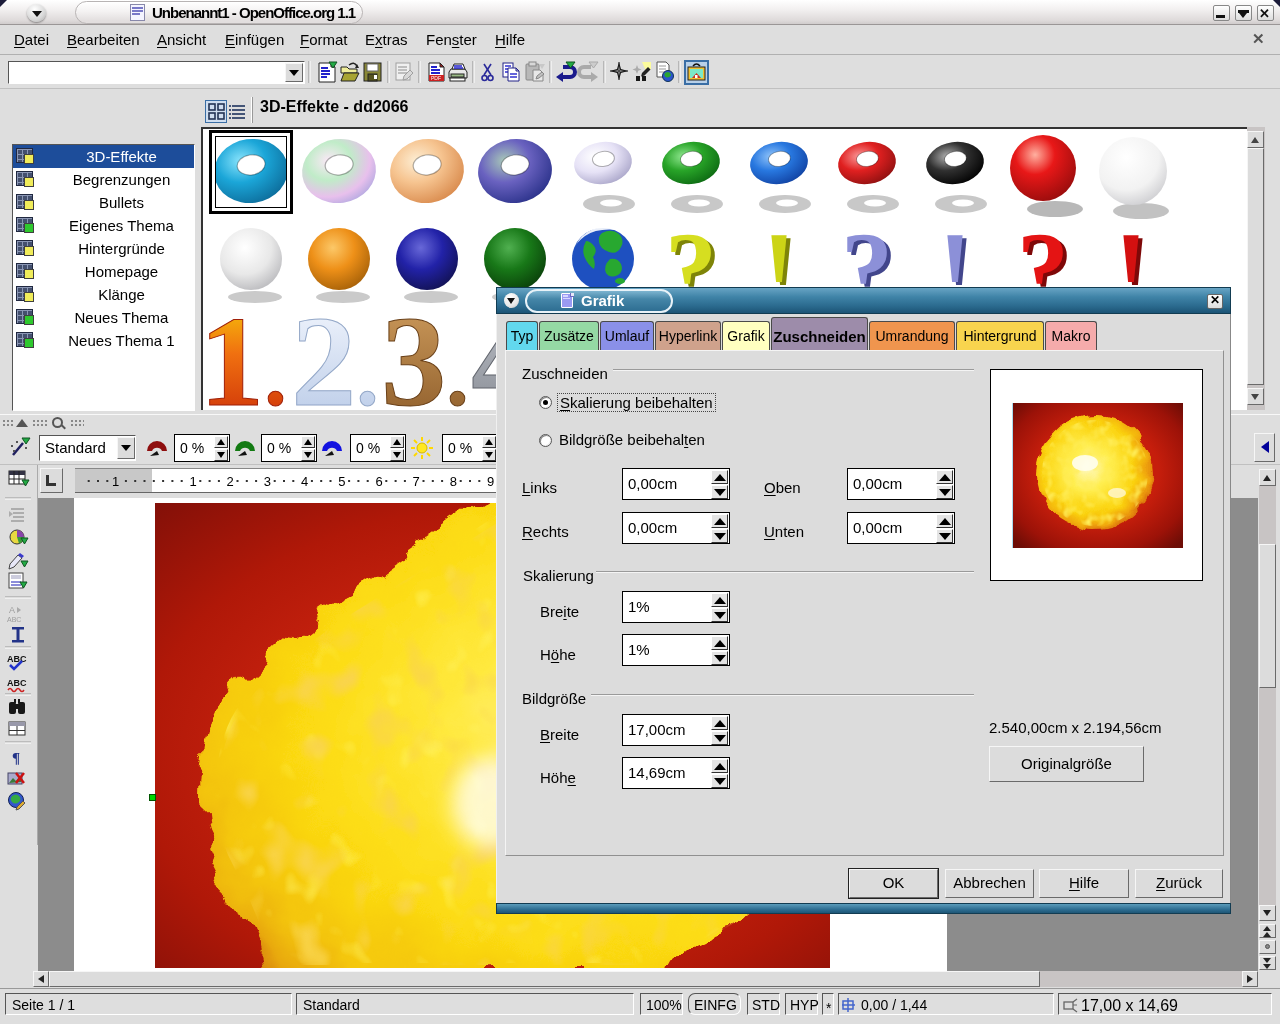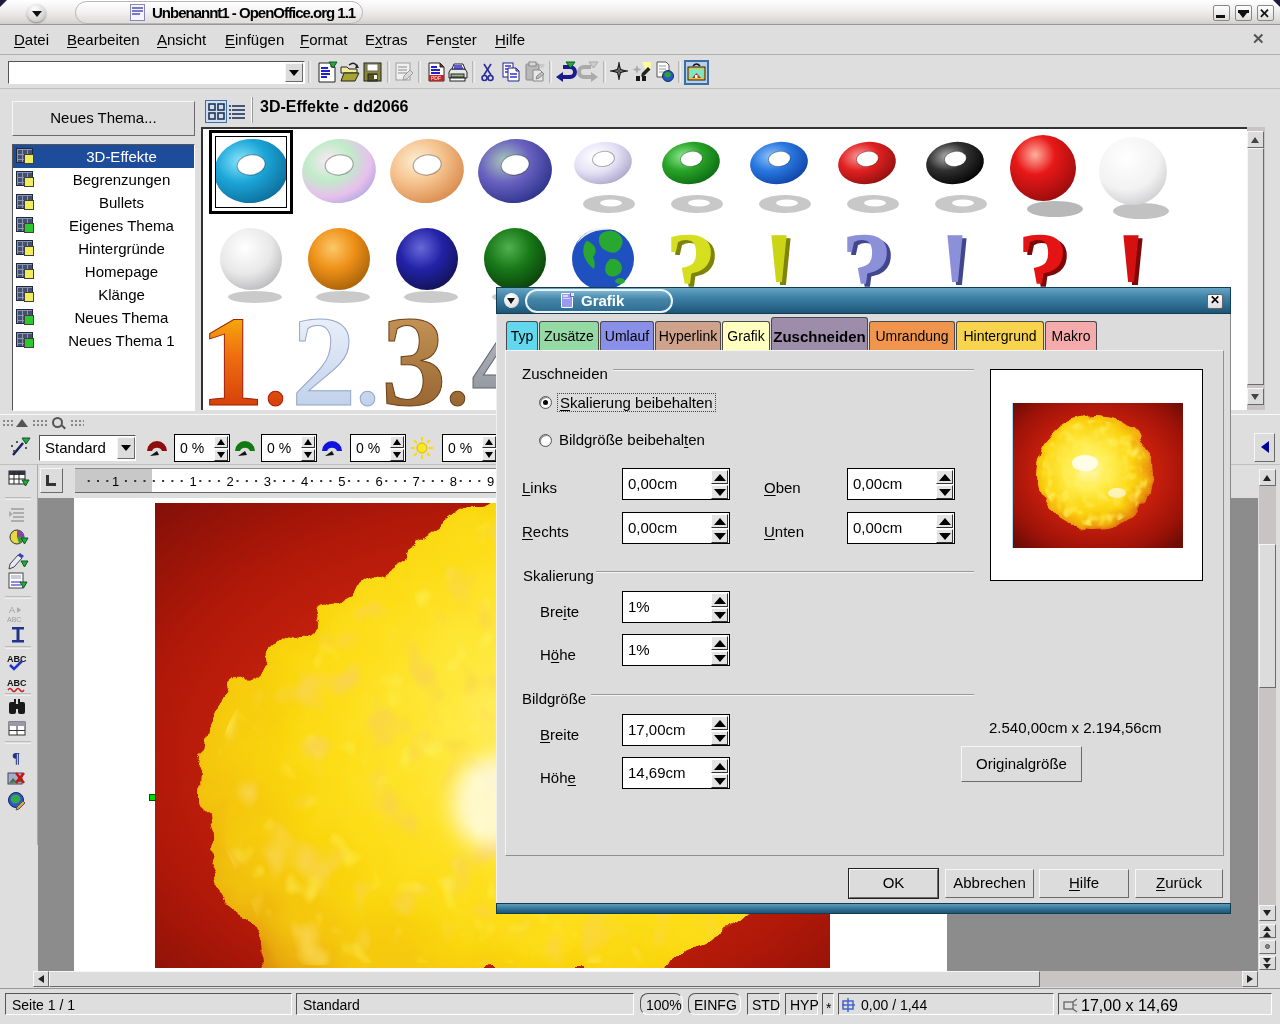--- a/index.html
+++ b/index.html
@@ -222,23 +222,20 @@
       <rect x="3" y="6" width="17" height="13" fill="#f0c030" stroke="#222"></rect>
       <rect x="5" y="8" width="13" height="9" fill="#7ae8c8"></rect>
       <path d="M7 17 l4.5 -5 l4.5 5 Z" fill="#cc3322"></path>
       <rect x="10" y="14" width="2.5" height="3" fill="#fff"></rect>
     </g>
   </svg>
       </div>
 </div>
 
 <div class="abs" id="gallery" style="left:0;top:89px;width:1280px;height:325px;background:#dedede;">
-  <div class="abs btn3d" style="left:12px;top:12px;width:183px;height:35px;">
-        <div style="text-align:center;margin-top:7px;font-size:15px;">Neues Thema...</div>
-      </div>
   <div class="abs sunken" id="themelist" style="left:12px;top:55px;width:183px;height:267px;background:#fff;overflow:hidden;">
     <div class="titem" style="background:#1d4d9a;color:#fff;"><span class="tico y"></span>3D-Effekte</div>
     <div class="titem"><span class="tico y"></span>Begrenzungen</div>
     <div class="titem"><span class="tico y"></span>Bullets</div>
     <div class="titem"><span class="tico g"></span>Eigenes Thema</div>
     <div class="titem"><span class="tico y"></span>Hintergründe</div>
     <div class="titem"><span class="tico y"></span>Homepage</div>
     <div class="titem"><span class="tico y"></span>Klänge</div>
     <div class="titem"><span class="tico g"></span>Neues Thema</div>
     <div class="titem"><span class="tico g"></span>Neues Thema 1</div>
@@ -921,21 +918,21 @@
   <div class="abs" style="left:5px;top:499px;width:0;height:0;border-left:4px solid transparent;border-right:4px solid transparent;border-top:5px solid #222;"></div>
 </div>
 
 <div class="abs" id="statusbar" style="left:0;top:988px;width:1280px;height:31px;background:#dedede;border-top:1px solid #999;">
   <div class="abs sunken" style="left:5px;top:4px;width:287px;height:22px;">
         <div class="lbl" style="left:6px;top:3px;font-size:14px;">Seite 1 / 1</div>
       </div>
   <div class="abs sunken" style="left:296px;top:4px;width:338px;height:22px;">
         <div class="lbl" style="left:6px;top:3px;font-size:14px;">Standard</div>
       </div>
-  <div class="abs sunken" style="left:640px;top:4px;width:43px;height:22px;border-radius:8px;">
+  <div class="abs sunken" style="left:640px;top:4px;width:43px;height:22px;">
         <div class="lbl" style="left:5px;top:3px;font-size:14px;">100%</div>
       </div>
   <div class="abs sunken" style="left:688px;top:4px;width:53px;height:22px;border-radius:7px;">
         <div class="lbl" style="left:5px;top:3px;font-size:14px;">EINFG</div>
       </div>
   <div class="abs sunken" style="left:747px;top:4px;width:33px;height:22px;">
         <div class="lbl" style="left:4px;top:3px;font-size:14px;">STD</div>
       </div>
   <div class="abs sunken" style="left:785px;top:4px;width:33px;height:22px;">
         <div class="lbl" style="left:4px;top:3px;font-size:14px;">HYP</div>
@@ -1125,21 +1122,21 @@
                 <circle cx="82" cy="70" r="57" fill="url(#psg)"></circle>
               </g>
         <g filter="url(#ptex)">
                 <circle cx="82" cy="70" r="53" fill="#fff"></circle>
               </g>
         <ellipse cx="72" cy="60" rx="13" ry="8" fill="#fffef0" opacity="0.9"></ellipse>
         <ellipse cx="104" cy="90" rx="9" ry="5" fill="#fff8d8" opacity="0.8"></ellipse>
       </svg>
       </div>
       <div class="lbl" style="left:492px;top:405px;">2.540,00cm x 2.194,56cm</div>
-      <div class="abs btn3d" style="left:464px;top:432px;width:121px;height:36px;">
+      <div class="abs btn3d" style="left:492px;top:432px;width:155px;height:36px;">
             <div style="text-align:center;margin-top:8px;font-size:15px;">Ori<u>g</u>inalgröße</div>
           </div>
     </div>
 
     <div class="abs btn3d" style="left:352px;top:555px;width:89px;height:29px;box-shadow:0 0 0 1px #222;">
           <div style="text-align:center;margin-top:4px;font-size:15px;">OK</div>
         </div>
     <div class="abs btn3d" style="left:448px;top:555px;width:89px;height:29px;">
           <div style="text-align:center;margin-top:4px;font-size:15px;">Abbrechen</div>
         </div>

